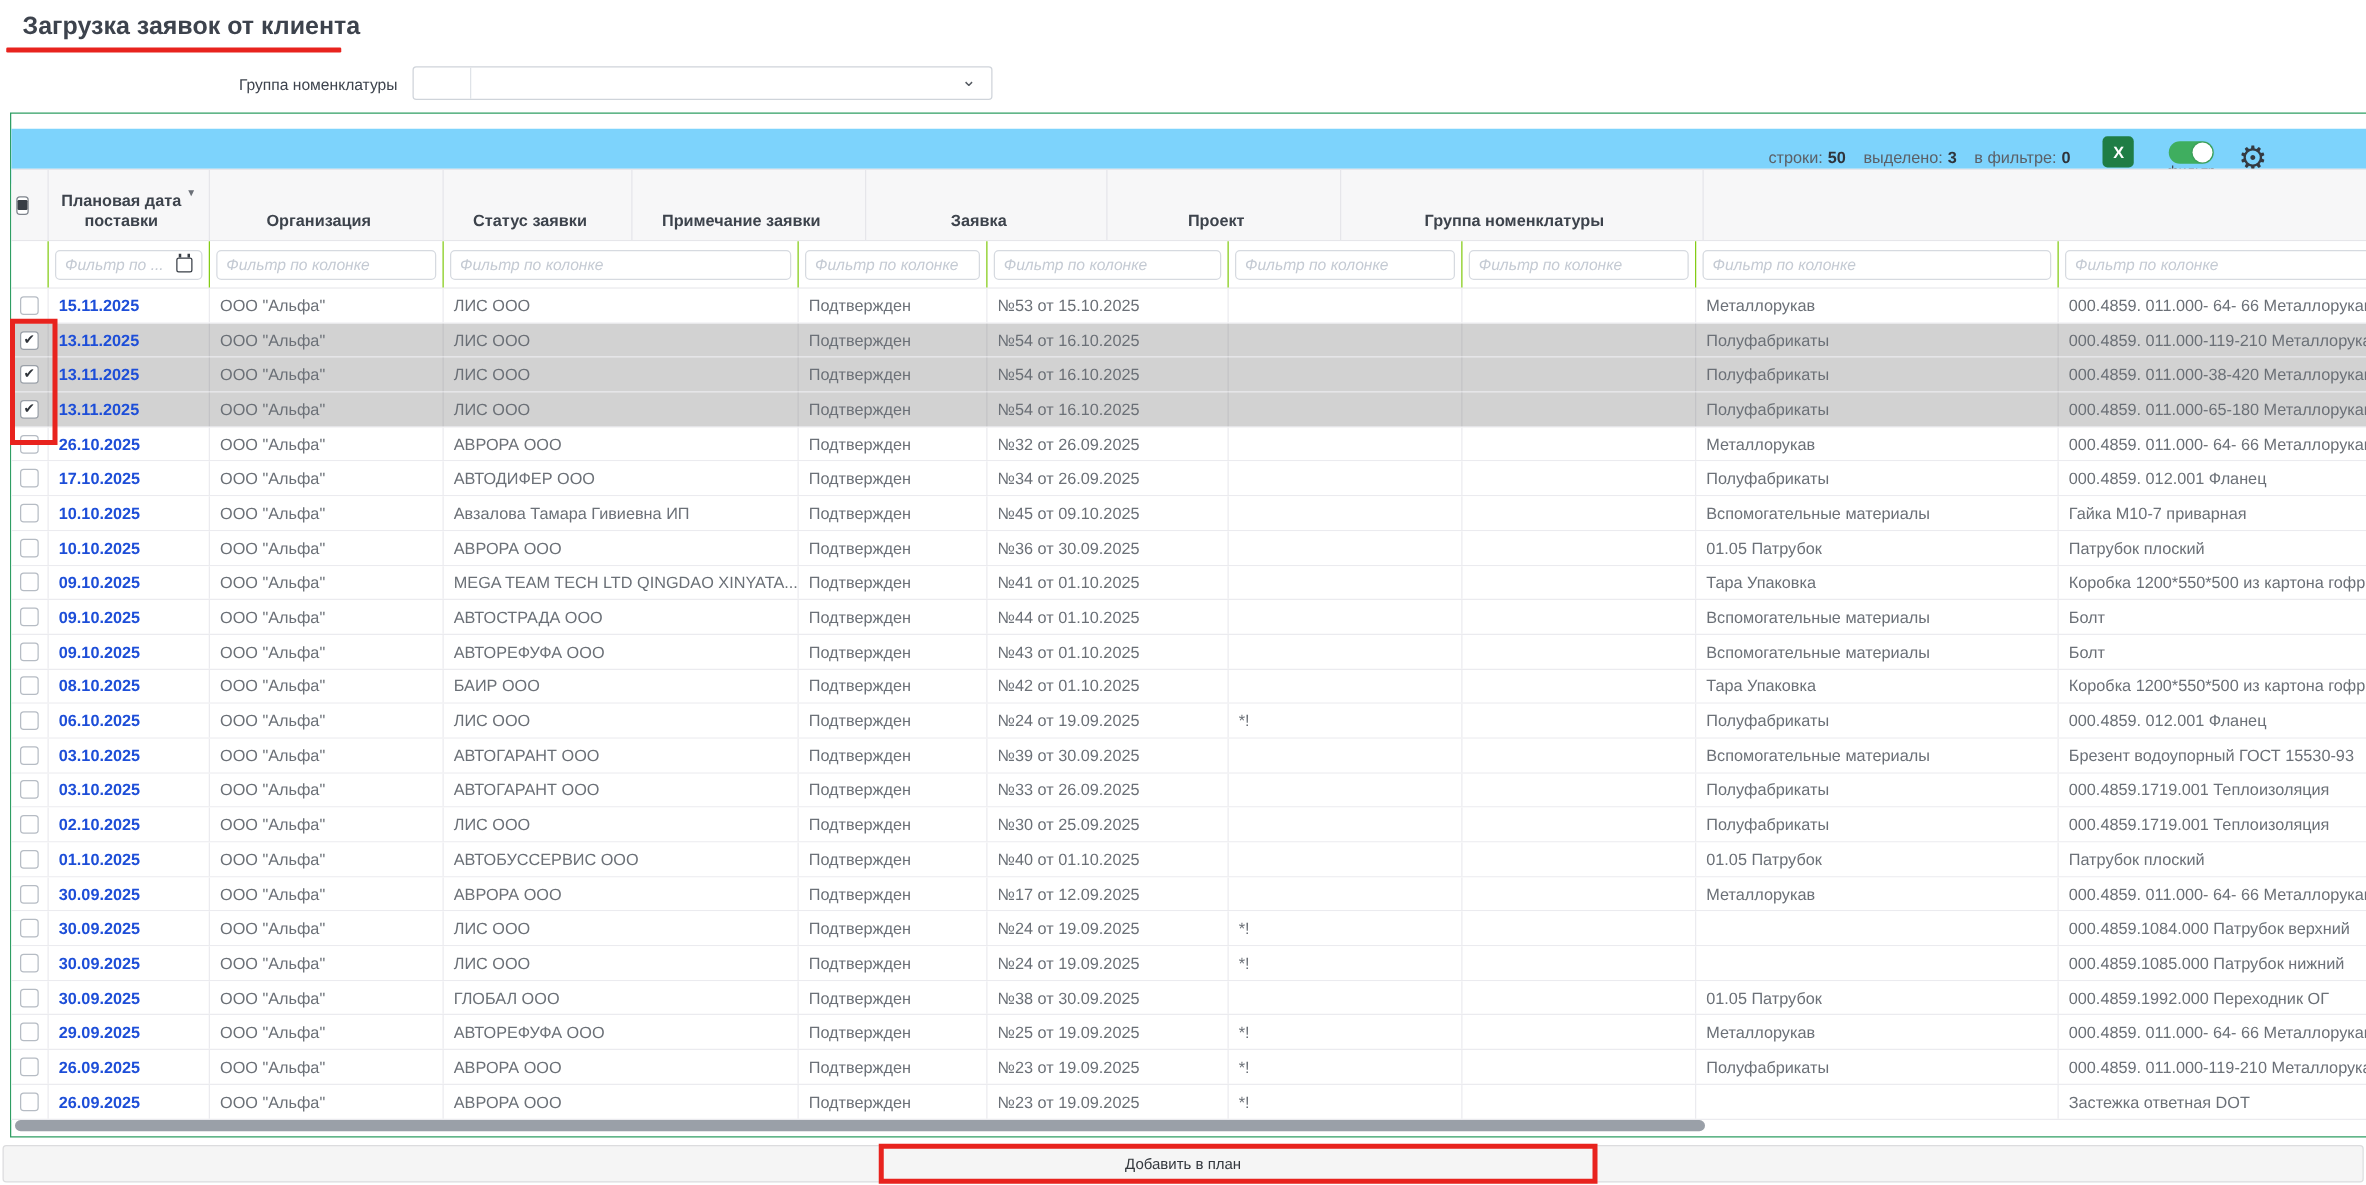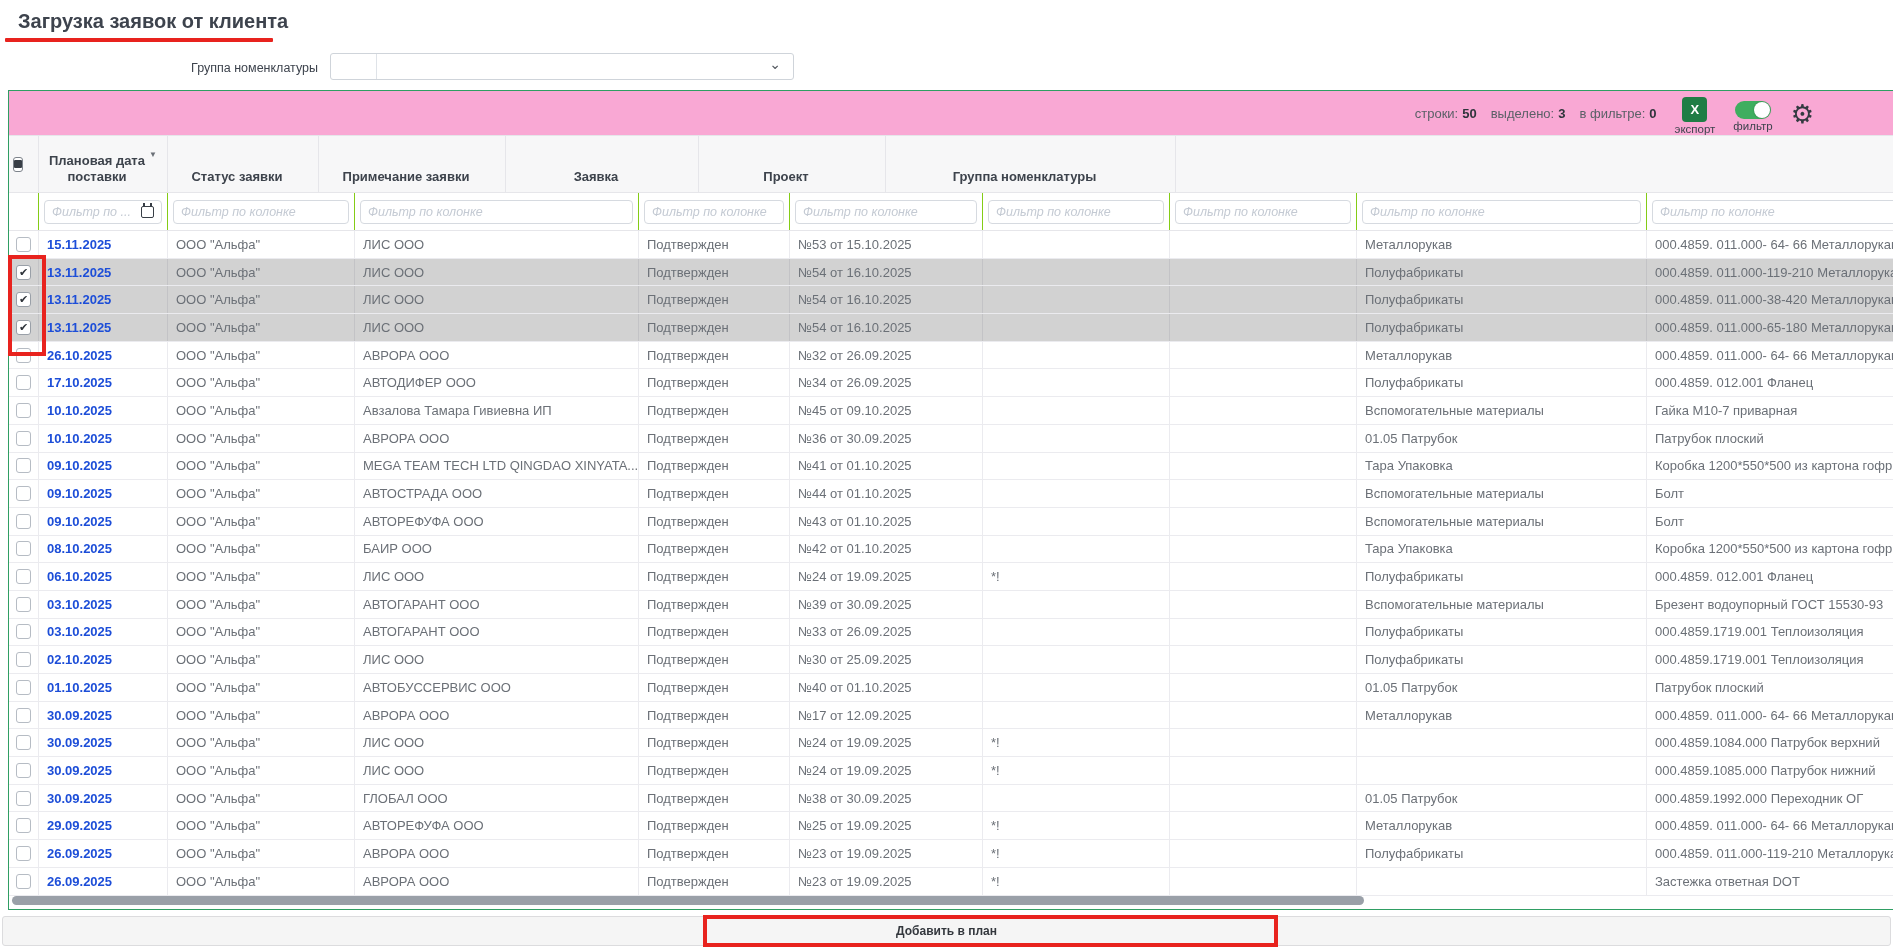--- a/index.html
+++ b/index.html
@@ -13,21 +13,21 @@
   
   .group-label{position:absolute;left:150px;top:61px;width:168px;text-align:right;font-size:12.5px;color:#3d434d;}
   .group-select{position:absolute;left:330px;top:53px;width:464px;height:27px;background:#fff;
     border:1px solid #cfd4da;border-radius:3px;box-sizing:border-box;}
   .group-select .divider{position:absolute;left:45px;top:0;width:1px;height:100%;background:#dfe3e8;}
   .group-select .chevron{position:absolute;right:12px;top:2px;font-size:14px;color:#555a61;}
   
   .table-container{position:absolute;left:8px;top:90px;width:1902px;height:820px;
     border:1px solid #2f9e63;box-sizing:border-box;background:#fff;overflow:hidden;}
   
-  .toolbar{position:absolute;top:0;left:0;width:1885px;height:44px;display:flex;align-items:center;justify-content:flex-end;gap:18px;padding-right:80px;box-sizing:border-box;background:#f9a8d4;}
+  .toolbar{position:absolute;top:12px;left:0;width:1885px;height:44px;display:flex;align-items:center;justify-content:flex-end;gap:18px;padding-right:80px;box-sizing:border-box;background:#7dd3fc;}
   .stats{display:flex;gap:14px;font-size:13px;color:#5b6067;align-items:center;}
   .stats b{color:#2f343b;margin-left:4px;}
   .icon-stack{display:flex;flex-direction:column;align-items:center;gap:1px;margin-top:6px;}
   .icon-stack .cap{font-size:11.5px;color:#3d434d;}
   .excel-btn{width:25px;height:25px;border-radius:4px;background:#1f7d45;color:#fff;font-weight:700;font-size:13px;display:flex;align-items:center;justify-content:center;cursor:pointer;}
   .toggle{width:36px;height:18px;border-radius:10px;background:#3fae5f;position:relative;cursor:pointer;}
   .toggle .knob{position:absolute;right:1px;top:1px;width:16px;height:16px;border-radius:50%;background:#fff;box-shadow:0 0 2px rgba(0,0,0,.3);}
   .gear{font-size:26px;color:#343a41;line-height:1;margin-top:2px;cursor:pointer;}
   
   .grid{position:absolute;left:0;top:44px;width:2280px;}
@@ -64,21 +64,21 @@
   .cb{width:15px;height:15px;border:1.5px solid #b6bcc4;border-radius:3px;background:#fff;box-sizing:border-box;
     display:flex;align-items:center;justify-content:center;font-size:11px;color:#2f343a;line-height:1;cursor:pointer;}
   .cb.checked{border-color:#9aa0a8;}
   .cb.indet{border-color:#7d838b;}
   .cb.indet::before{content:'';width:8px;height:8px;background:#383e46;border-radius:1px;}
   
   .hscrollbar{position:absolute;left:3px;bottom:4px;width:1352px;height:9px;border-radius:5px;background:#9aa0a8;cursor:pointer;}
   
   .footer-bar{position:absolute;left:2px;top:916px;width:1889px;height:30px;background:#f5f5f5;
     border:1px solid #dcdcde;border-radius:3px;box-sizing:border-box;display:flex;align-items:center;justify-content:center;cursor:pointer;}
-  .footer-bar span{font-size:12px;font-weight:700;color:#33373d;}
+  .footer-bar span{font-size:12px;font-weight:400;color:#33373d;}
   
   .red-box{position:absolute;border:4px solid #e8231e;box-sizing:border-box;pointer-events:none;}
   .red-box.cbx{left:8px;top:255px;width:38px;height:101px;}
   .red-box.btn{left:703px;top:915px;width:575px;height:32px;}
 </style>
 </head>
 <body>
 
 <div class="page-title">Загрузка заявок от клиента</div>
 <div class="title-underline"></div>
@@ -111,20 +111,23 @@
 
   <div class="grid">
     <div class="hrow">
         <div class="hcell col0" style="align-items: center; padding-bottom: 0px;">
           <span class="cb indet"></span>
         </div>
         <div class="hcell col1">
           <span>Плановая дата поставки</span>
           <span class="sort-icon">▼</span>
         </div>
+        <div class="hcell col2">
+          <span>Организация</span>
+        </div>
         <div class="hcell col4">
           <span>Статус заявки</span>
         </div>
         <div class="hcell col6">
           <span>Примечание заявки</span>
         </div>
         <div class="hcell col5">
           <span>Заявка</span>
         </div>
         <div class="hcell col7">

